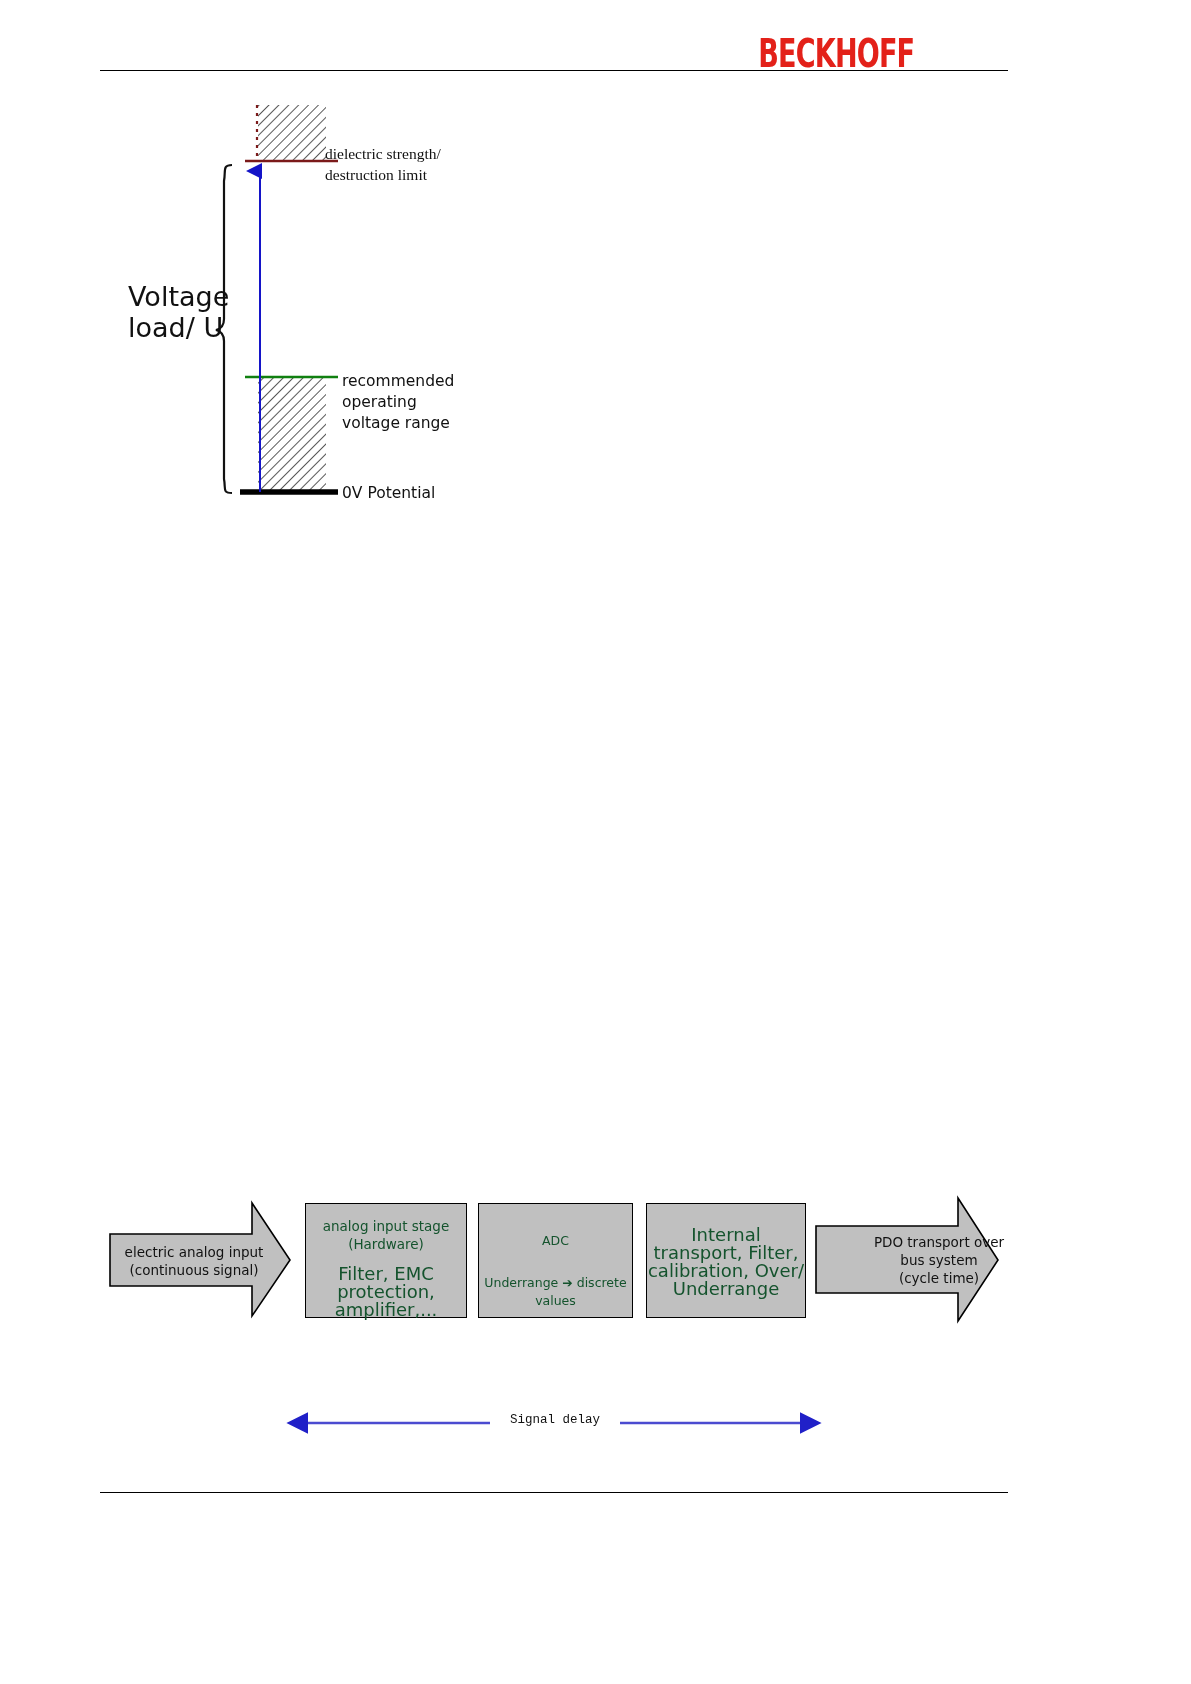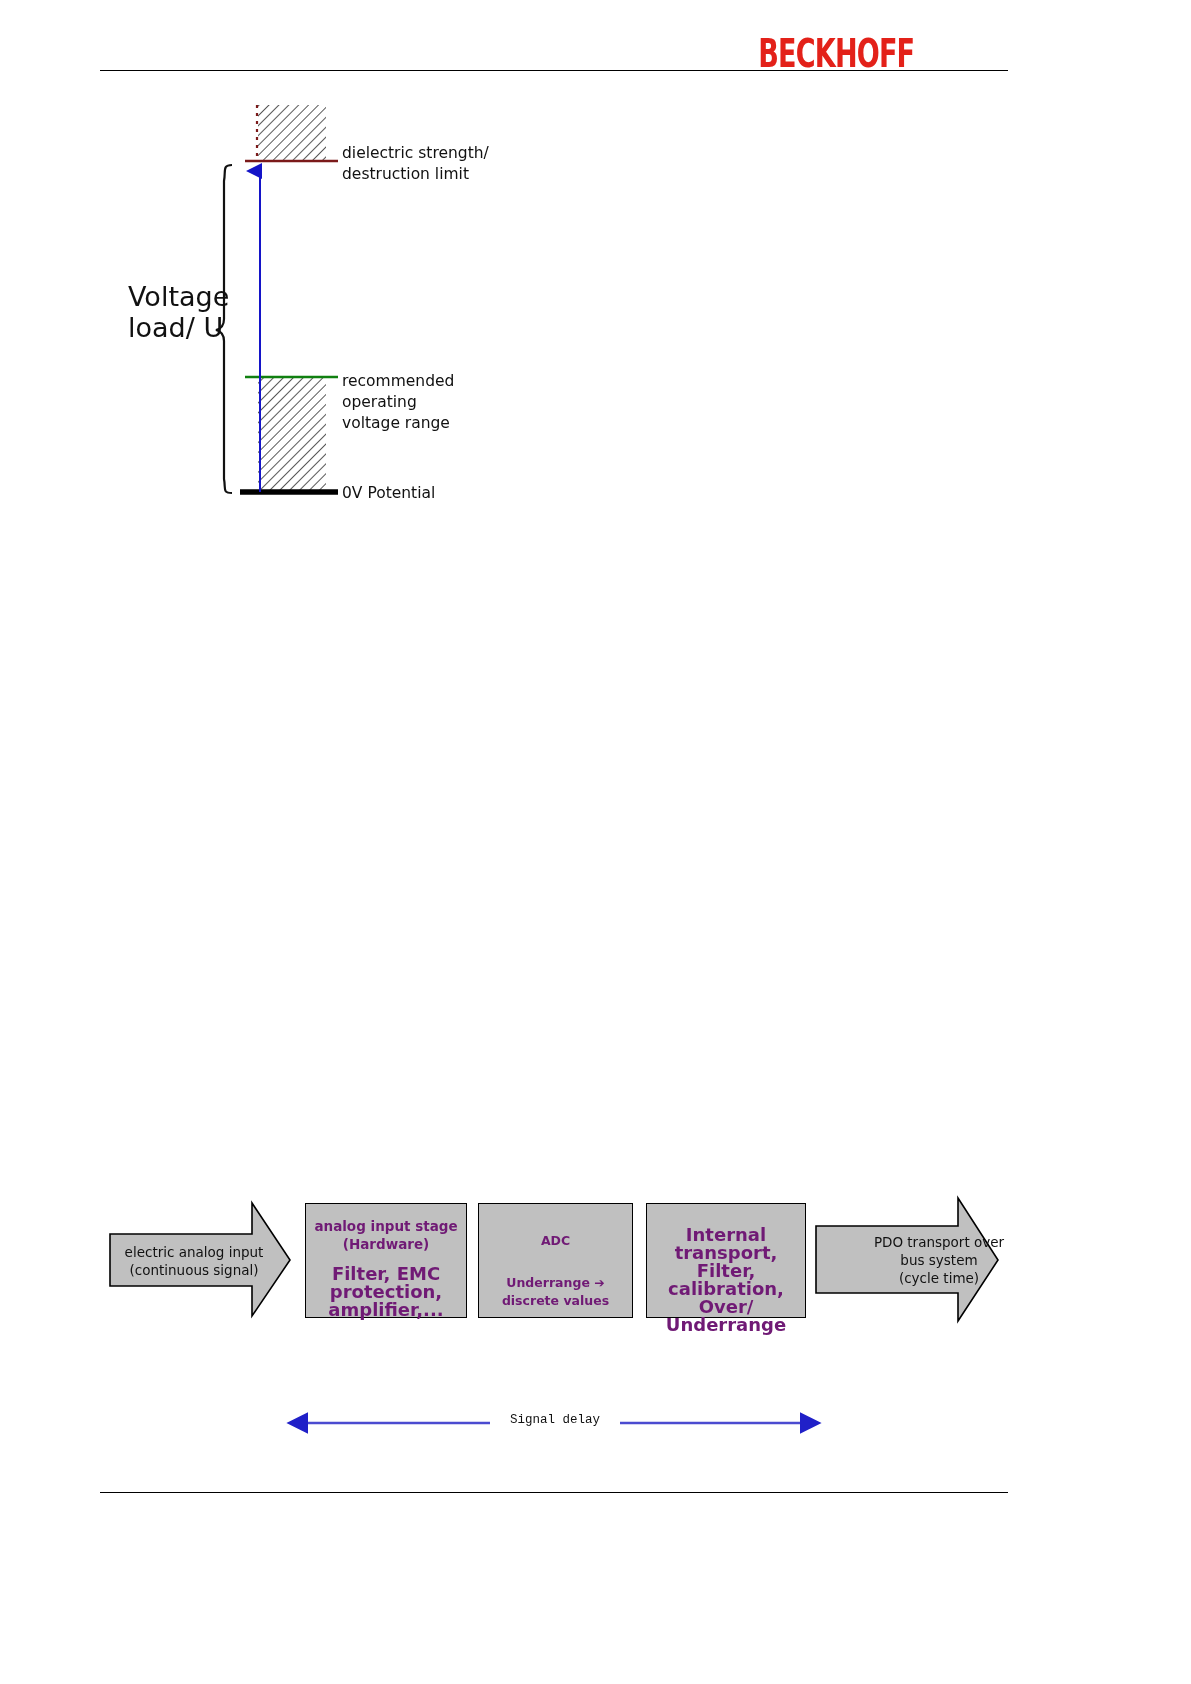--- a/index.html
+++ b/index.html
@@ -63,22 +63,23 @@
     color: #111;
     white-space: pre-line;
   }
   #label-voltage-load {
     left: 18px;
     top: 186px;
     font-size: 27px;
     line-height: 31px;
   }
   #label-dielectric {
-    left: 232px;
+    left: 215px;
     top: 48px;
+    font-family: Liberation Serif, serif;
   }
   #label-recommended {
     left: 232px;
     top: 248px;
     margin-top: 28px;
   }
   #label-zero-volt {
     left: 232px;
     top: 388px;
   }
@@ -93,22 +94,21 @@
   }
   #signal-chain-figure svg { display: block; }
 
   .chain-box {
     position: absolute;
     background: #c0c0c0;
     border: 1.3px solid #000;
     box-sizing: border-box;
     text-align: center;
     font-family: "DejaVu Sans", sans-serif;
-    color: #701a75;
-    font-weight: bold;
+    color: #14532d;
   }
   .chain-box .title {
     display: block;
     font-size: 13.5px;
     line-height: 18px;
     white-space: pre-line;
   }
   .chain-box .detail {
     display: block;
     font-size: 18px;

